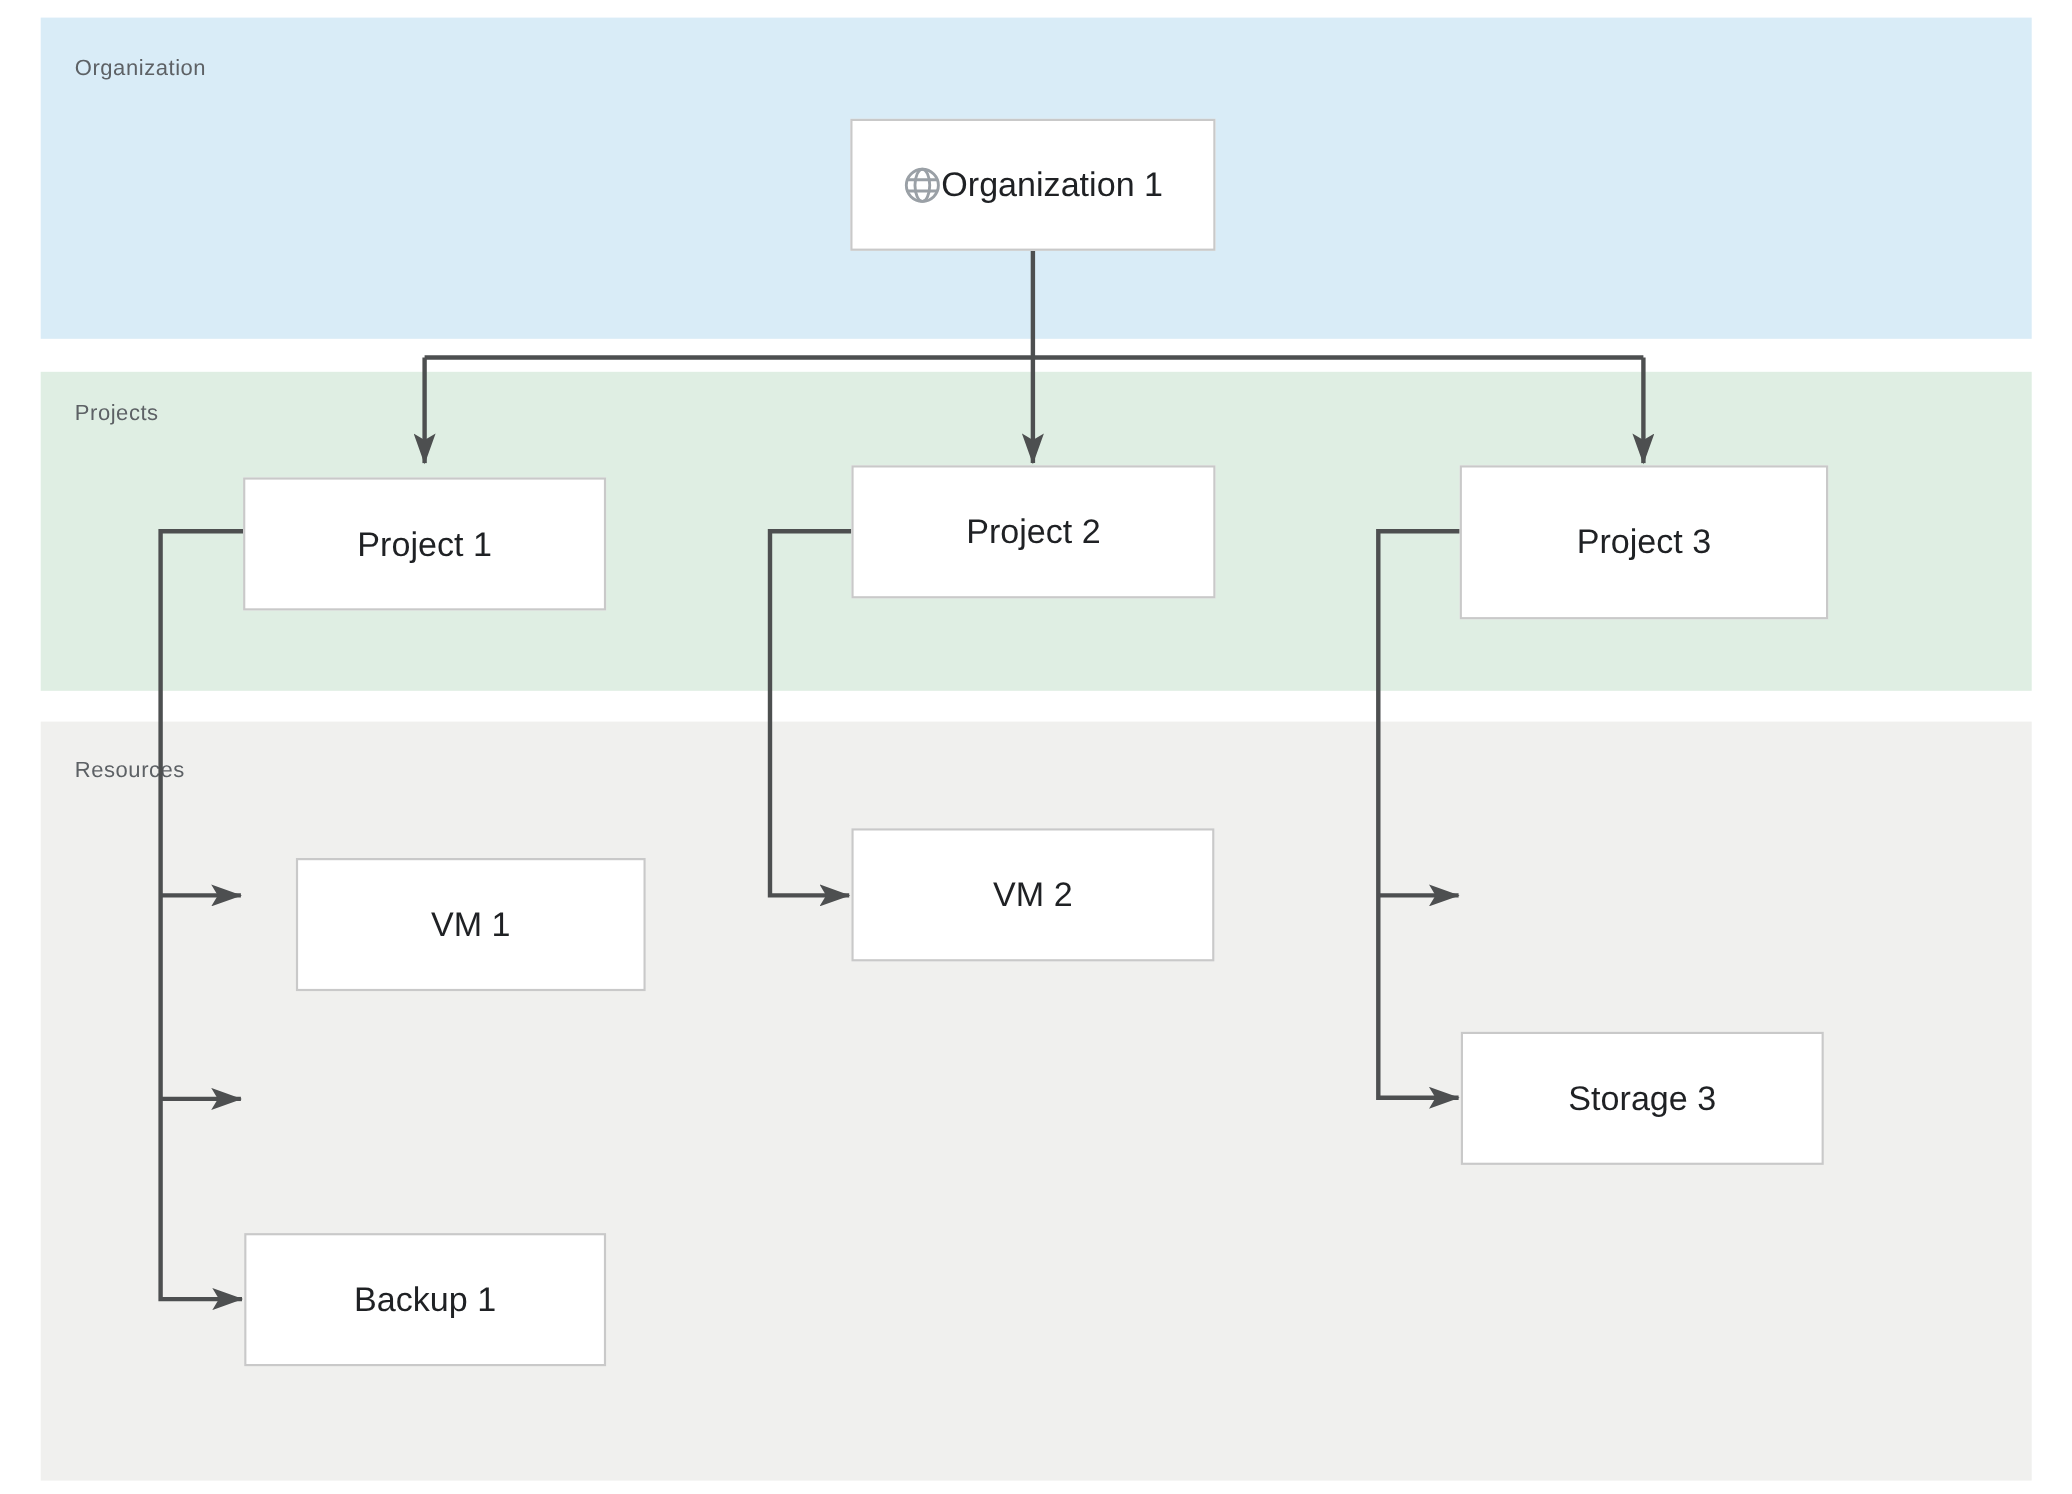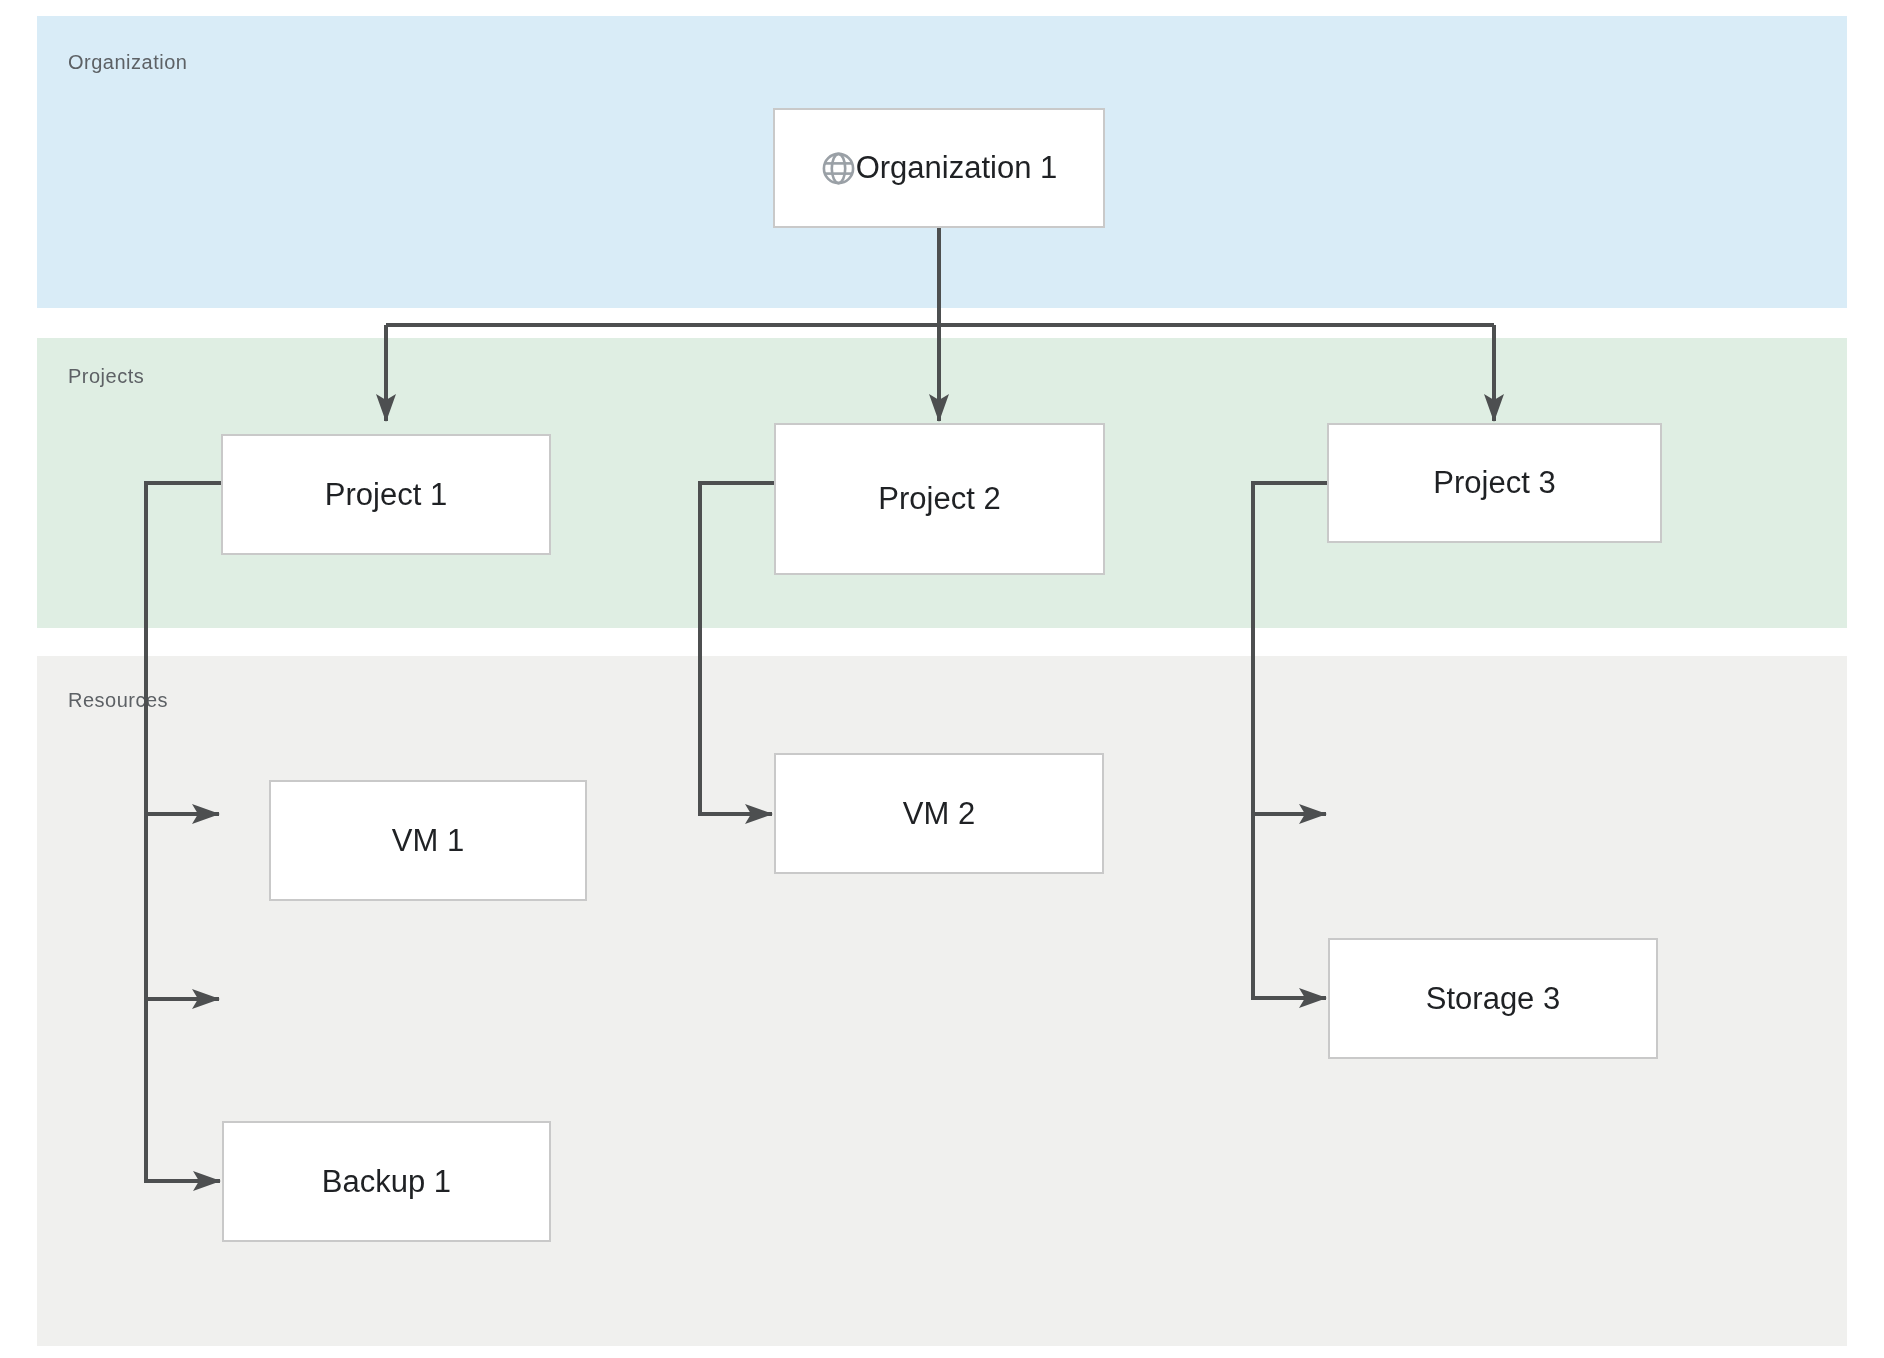--- a/index.html
+++ b/index.html
@@ -41,22 +41,22 @@
     background:var(--node-bg);
     border:2px solid var(--node-border);
     box-sizing:border-box;
     display:flex;align-items:center;justify-content:center;
     font-size:31px;color:var(--node-text);
   }
   .node .globe{width:35px;height:35px;flex:0 0 auto;}
   .node .globe *{stroke:var(--icon);stroke-width:1.8;fill:none;}
   .n-org1{left:773px;top:108px;width:332px;height:120px;}
   .n-p1{left:221px;top:423px;width:330px;height:121px;margin-top:11px;}
-  .n-p2{left:774px;top:423px;width:331px;height:152px;}
-  .n-p3{left:1327px;top:423px;width:335px;height:120px;}
+  .n-p2{left:774px;top:423px;width:331px;height:121px;}
+  .n-p3{left:1327px;top:423px;width:335px;height:140px;}
   .n-vm1{left:221px;top:780px;width:318px;height:121px;margin-left:48px;}
   .n-st1{left:221px;top:938px;width:331px;height:122px;}
   .n-bk1{left:222px;top:1121px;width:329px;height:121px;}
   .n-vm2{left:774px;top:753px;width:330px;height:121px;}
   .n-vm3{left:1328px;top:754px;width:334px;height:121px;}
   .n-st3{left:1328px;top:938px;width:330px;height:121px;}
 </style>
 </head>
 <body>
 

